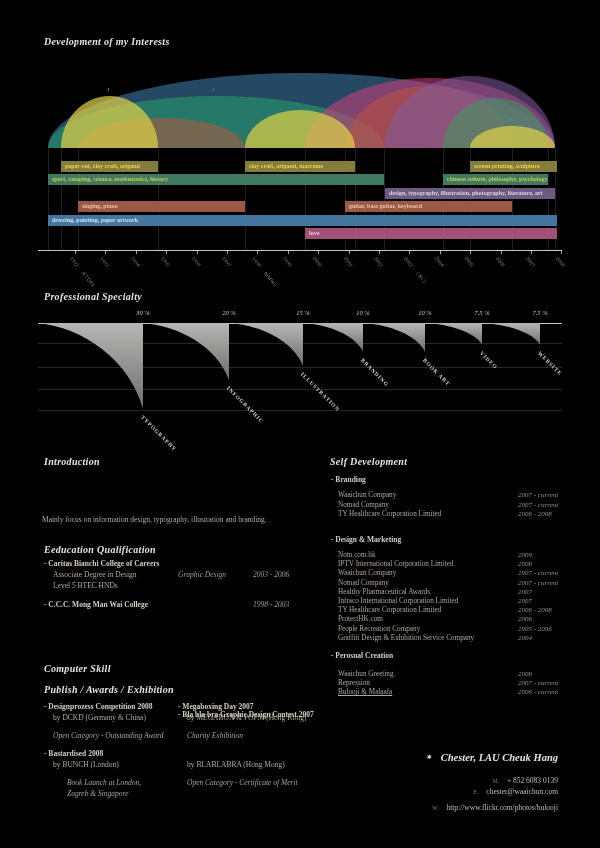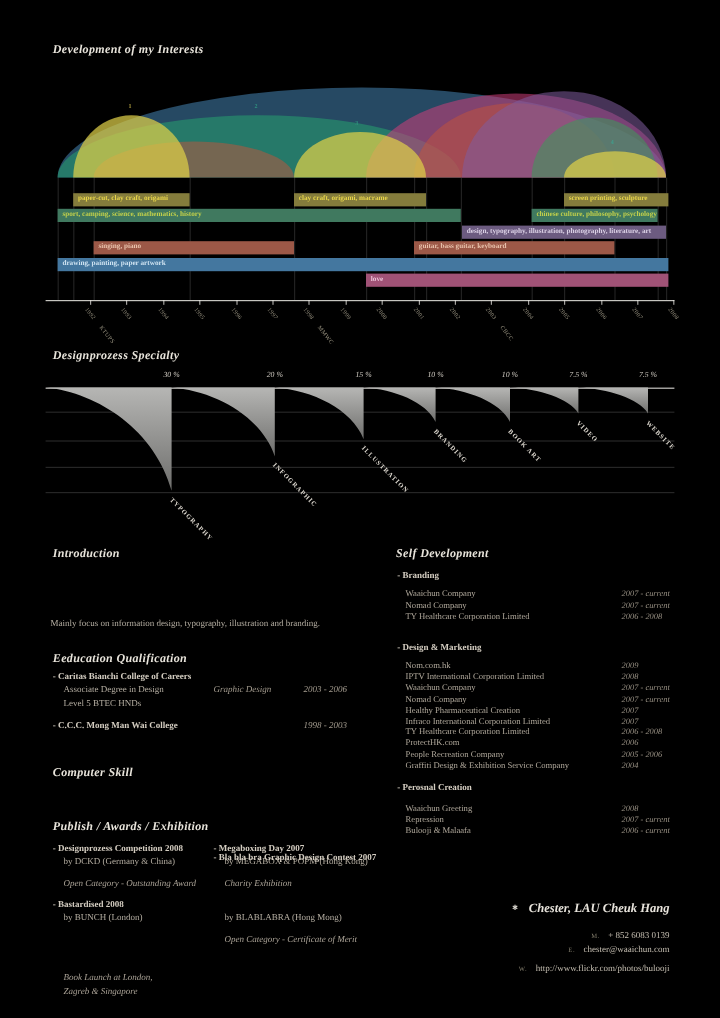--- a/index.html
+++ b/index.html
@@ -30,35 +30,35 @@
   .cpre{font-size:5.5px;color:#86806f;letter-spacing:.5px;margin-right:7px;}
   .cval{font-size:7.5px;color:#c6bfb2;}
 </style>
 </head>
 <body>
 
 <div id="page">
 
   <div class="abs h1" style="left:44px;top:36px">Development of my Interests</div>
 
-  <div class="abs h1" style="left:44px;top:291px">Designprozess Specialty</div>
+  <div class="abs h1" style="left:44px;top:291px">Professional Specialty</div>
 
   <div class="abs h1" style="left:44px;top:456px">Introduction</div>
   <div class="abs body" style="left:42px;top:514px;width:290px">Mainly focus on information design, typography, illustration and branding.</div>
 
   <div class="abs h1" style="left:44px;top:544px">Eeducation Qualification</div>
   <div class="abs edu-name" style="left:44px;top:559px">-  Caritas Bianchi College of Careers</div>
   <div class="abs edu-line" style="left:53px;top:570px">Associate Degree in Design</div>
   <div class="abs edu-it" style="left:178px;top:570px">Graphic Design</div>
   <div class="abs edu-it" style="left:253px;top:570px">2003 - 2006</div>
   <div class="abs edu-line" style="left:53px;top:581px">Level 5 BTEC HNDs</div>
   <div class="abs edu-name" style="left:44px;top:600px">-  C.C.C. Mong Man Wai College</div>
   <div class="abs edu-it" style="left:253px;top:600px">1998 - 2003</div>
 
-  <div class="abs h1" style="left:44px;top:639px">Computer Skill</div>
+  <div class="abs h1" style="left:44px;top:663px">Computer Skill</div>
 
   <div class="abs h1" style="left:44px;top:684px">Publish / Awards / Exhibition</div>
 
   <div class="abs h1" style="left:330px;top:456px">Self Development</div>
 
   <div class="abs cline" style="right:42px;top:747px">
     <span class="cstar">✱</span><span class="cname">Chester, LAU Cheuk Hang</span>
   </div>
   <div class="abs cline" style="right:42px;top:769px">
     <span class="cpre">M.</span><span class="cval">+ 852  6083 0139</span>
@@ -189,45 +189,45 @@
     <div class="abs year" style="left: 518px; top: 510px;">2006 - 2008</div>
     <div class="abs sd-title" style="left: 331px; top: 535px;">-  Design &amp; Marketing</div>
     <div class="abs sd-name" style="left: 338px; top: 551px;">Nom.com.hk</div>
     <div class="abs year" style="left: 518px; top: 551px;">2009</div>
     <div class="abs sd-name" style="left: 338px; top: 560.2px;">IPTV International Corporation Limited</div>
     <div class="abs year" style="left: 518px; top: 560.2px;">2008</div>
     <div class="abs sd-name" style="left: 338px; top: 569.4px;">Waaichun Company</div>
     <div class="abs year" style="left: 518px; top: 569.4px;">2007 - current</div>
     <div class="abs sd-name" style="left: 338px; top: 578.6px;">Nomad Company</div>
     <div class="abs year" style="left: 518px; top: 578.6px;">2007 - current</div>
-    <div class="abs sd-name" style="left: 338px; top: 587.8px;">Healthy Pharmaceutical Creation</div>
+    <div class="abs sd-name" style="left: 338px; top: 587.8px;">Healthy Pharmaceutical Awards</div>
     <div class="abs year" style="left: 518px; top: 587.8px;">2007</div>
     <div class="abs sd-name" style="left: 338px; top: 597px;">Infraco International Corporation Limited</div>
     <div class="abs year" style="left: 518px; top: 597px;">2007</div>
     <div class="abs sd-name" style="left: 338px; top: 606.2px;">TY Healthcare Corporation Limited</div>
     <div class="abs year" style="left: 518px; top: 606.2px;">2006 - 2008</div>
     <div class="abs sd-name" style="left: 338px; top: 615.4px;">ProtectHK.com</div>
     <div class="abs year" style="left: 518px; top: 615.4px;">2006</div>
     <div class="abs sd-name" style="left: 338px; top: 624.6px;">People Recreation Company</div>
     <div class="abs year" style="left: 518px; top: 624.6px;">2005 - 2006</div>
     <div class="abs sd-name" style="left: 338px; top: 633.8px;">Graffiti Design &amp; Exhibition Service Company</div>
     <div class="abs year" style="left: 518px; top: 633.8px;">2004</div>
     <div class="abs sd-title" style="left: 331px; top: 651px;">-  Perosnal Creation</div>
     <div class="abs sd-name" style="left: 338px; top: 670px;">Waaichun Greeting</div>
     <div class="abs year" style="left: 518px; top: 670px;">2008</div>
     <div class="abs sd-name" style="left: 338px; top: 679.2px;">Repression</div>
     <div class="abs year" style="left: 518px; top: 679.2px;">2007 - current</div>
-    <div class="abs sd-name" style="left: 338px; top: 688.4px;">Bulooji &amp; Malaafa</div>
+    <div class="abs sd-name" style="left: 338px; top: 688.4px; text-decoration: underline;">Bulooji &amp; Malaafa</div>
     <div class="abs year" style="left: 518px; top: 688.4px;">2006 - current</div>
     <div class="abs pb-title" style="left: 44px; top: 702px;">-  Designprozess Competition 2008</div>
     <div class="abs pb-by" style="left: 53px; top: 713px;">by DCKD (Germany &amp; China)</div>
     <div class="abs pb-note pre" style="left: 53px; top: 730px;">Open Category - Outstanding Award</div>
     <div class="abs pb-title" style="left: 44px; top: 749px;">-  Bastardised 2008</div>
     <div class="abs pb-by" style="left: 53px; top: 760px;">by BUNCH (London)</div>
-    <div class="abs pb-note pre" style="left: 53px; top: 777px; margin-top: 32px;">Book Launch at London,
+    <div class="abs pb-note pre" style="left: 67px; top: 777px;">Book Launch at London,
 Zagreb &amp; Singapore</div>
     <div class="abs pb-title" style="left: 178px; top: 702px;">-  Megaboxing Day 2007</div>
     <div class="abs pb-by" style="left: 187px; top: 713px;">by MEGABOX &amp; POPM (Hong Kong)</div>
     <div class="abs pb-note pre" style="left: 187px; top: 730px;">Charity Exhibition</div>
     <div class="abs pb-title" style="left: 178px; top: 710px;">-  Bla bla bra Graphic Design Contest 2007</div>
     <div class="abs pb-by" style="left: 187px; top: 760px;">by BLABLABRA (Hong Mong)</div>
     <div class="abs pb-note pre" style="left: 187px; top: 777px;">Open Category - Certificate of Merit</div>
   </div>
 
 </body></html>

